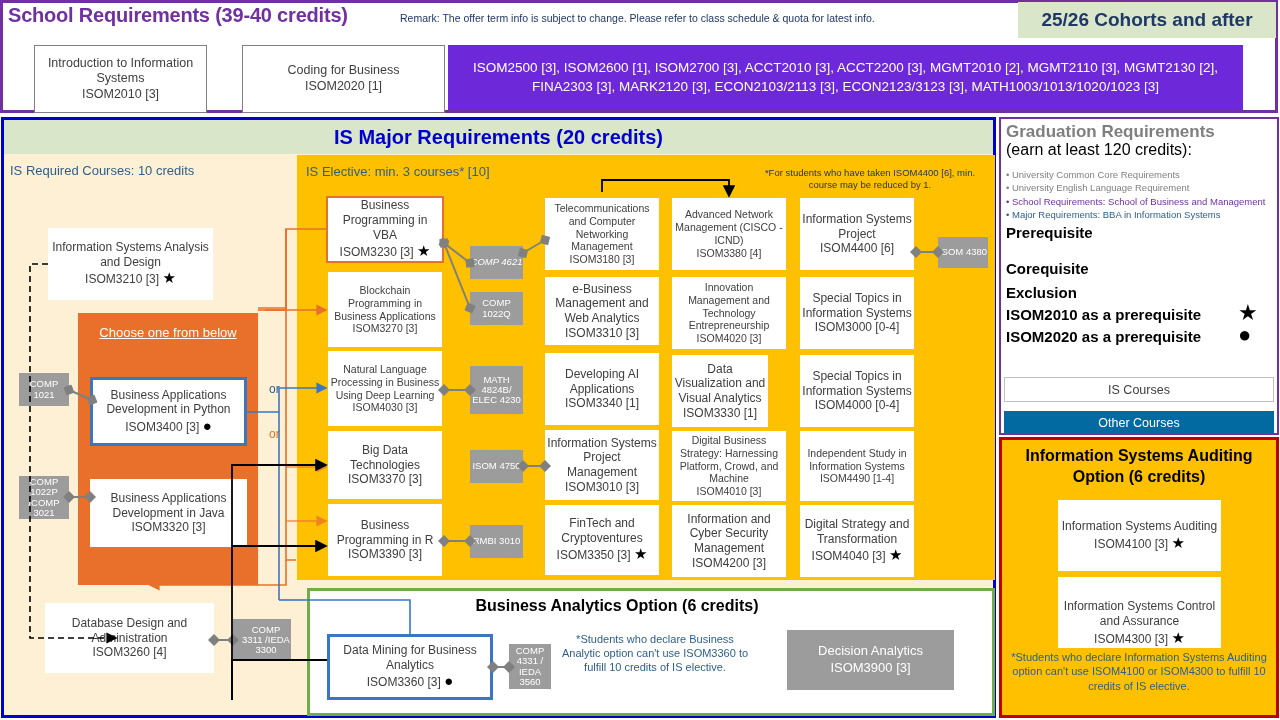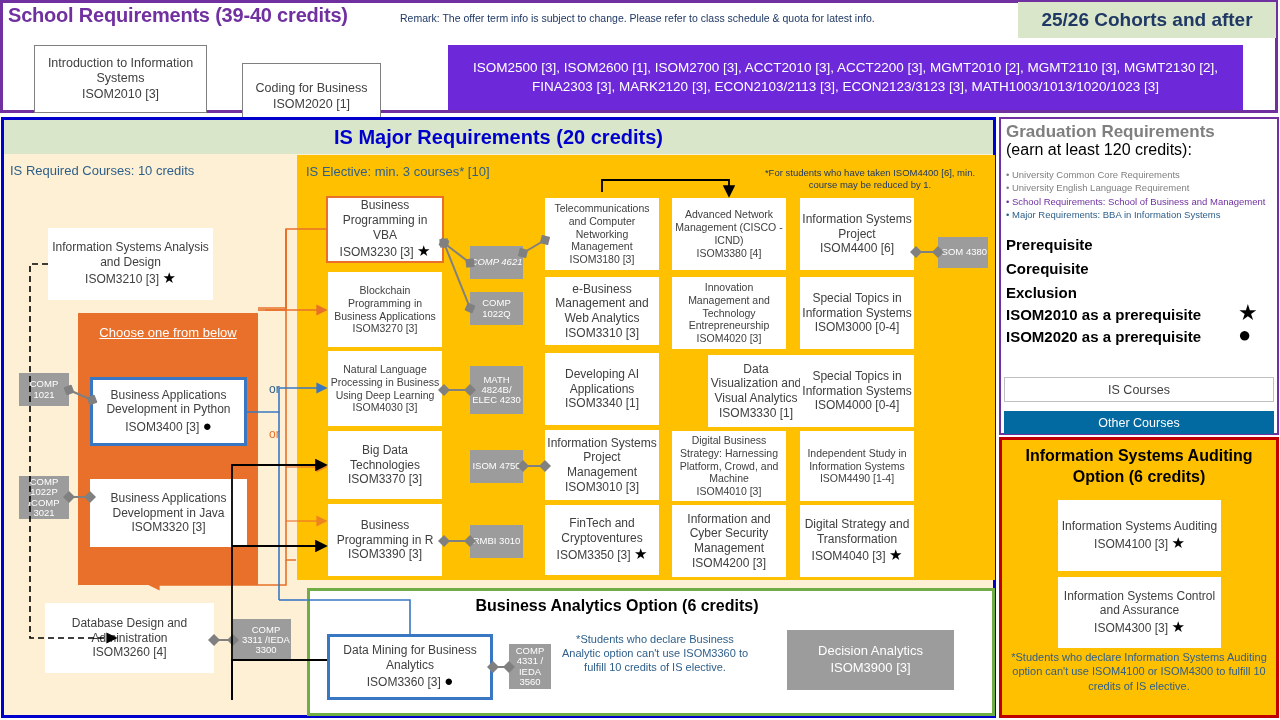--- a/index.html
+++ b/index.html
@@ -6,21 +6,21 @@
   body{width:1280px;height:720px;font-family:"Liberation Sans",sans-serif;overflow:hidden;position:relative;}
   #root{position:relative;width:1280px;height:720px;}
 
   
   .hdr-panel{position:absolute;left:0;top:0;width:1278px;height:113px;border:3px solid #7030a0;box-sizing:border-box;background:#fff;}
   .hdr-title{position:absolute;left:8px;top:4px;font-size:20px;font-weight:bold;color:#7030a0;letter-spacing:-0.2px;}
   .hdr-remark{position:absolute;left:400px;top:12px;width:610px;font-size:10.5px;color:#1f3864;line-height:1.2;}
   .cohort{position:absolute;left:1018px;top:2px;width:258px;height:36px;background:#d9e6ca;color:#1f3864;font-size:19px;font-weight:bold;display:flex;align-items:center;justify-content:center;}
   .sr-box{position:absolute;border:1px solid #808080;background:#fff;box-sizing:border-box;display:flex;align-items:center;justify-content:center;text-align:center;font-size:12.5px;color:#404040;line-height:1.25;}
   .sr1{left:34px;top:45px;width:173px;height:68px;}
-  .sr2{left:242px;top:63px;width:139px;height:68px;}
+  .sr2{left:242px;top:45px;width:203px;height:68px;}
   .sr-grey{position:absolute;left:448px;top:45px;width:795px;height:65px;background:#6d28d9;color:#fff;font-size:13.5px;line-height:1.35;display:flex;align-items:center;justify-content:center;text-align:center;padding:0 6px;box-sizing:border-box;}
 
   
   .major-panel{position:absolute;left:1px;top:117px;width:995px;height:601px;border:3px solid #0000cc;box-sizing:border-box;background:#fdf0d5;}
   .major-title-bar{position:absolute;left:0;top:0;width:989px;height:34px;background:#d9e6ca;display:flex;align-items:center;justify-content:center;}
   .major-title{font-size:20px;font-weight:bold;color:#0000cc;}
   .req-label{position:absolute;left:10px;top:163px;font-size:13px;color:#2e5f8a;}
 
   
   .elect-panel{position:absolute;left:297px;top:155px;width:698px;height:425px;background:#ffc000;}
@@ -180,21 +180,21 @@
   </div>
 
   <div class="cbox sm plain" style="left:672px;top:198px;width:114px;height:72px;">
     <div><span>Advanced Network Management (CISCO - ICND)</span><br>
       <span>ISOM3380 [4]</span></div>
   </div>
   <div class="cbox sm plain" style="left:672px;top:277px;width:114px;height:72px;">
     <div><span>Innovation Management and Technology Entrepreneurship</span><br>
       <span>ISOM4020 [3]</span></div>
   </div>
-  <div class="cbox md plain" style="left:672px;top:355px;width:96px;height:72px;margin-left:36px;">
+  <div class="cbox md plain" style="left:672px;top:355px;width:96px;height:72px;">
     <div><span>Data Visualization and Visual Analytics</span><br>
       <span>ISOM3330 [1]</span></div>
   </div>
   <div class="cbox sm plain" style="left:672px;top:431px;width:114px;height:70px;">
     <div><span>Digital Business Strategy: Harnessing Platform, Crowd, and Machine</span><br>
       <span>ISOM4010 [3]</span></div>
   </div>
   <div class="cbox md plain" style="left:672px;top:505px;width:114px;height:72px;">
     <div><span>Information and Cyber Security Management</span><br>
       <span>ISOM4200 [3]</span></div>
@@ -240,39 +240,39 @@
   <div class="grad-panel"></div>
   <div class="grad-t1">Graduation Requirements</div>
   <div class="grad-t2">(earn at least 120 credits):</div>
   <div class="grad-bullets">
     <div class="gb1">• University Common Core Requirements</div>
     <div class="gb2">• University English Language Requirement</div>
     <div class="gb3">• School Requirements: School of Business and Management</div>
     <div class="gb4">• Major Requirements: BBA in Information Systems</div>
   </div>
 
-  <div class="legend-row" style="top:236px;">Prerequisite</div>
+  <div class="legend-row" style="top:224px;">Prerequisite</div>
   <div class="legend-row" style="top:260px;">Corequisite</div>
   <div class="legend-row" style="top:284px;">Exclusion</div>
   <div class="legend-row" style="top:306px;">ISOM2010 as a prerequisite</div>
   <div class="legend-row" style="top:328px;">ISOM2020 as a prerequisite</div>
   <div class="legend-art" style="left:1238px;top:300px;font-size:22px;">★</div>
   <div class="legend-art" style="left:1238px;top:322px;font-size:22px;">●</div>
 
   <div class="leg-is">IS Courses</div>
   <div class="leg-other">Other Courses</div>
 
   <div class="audit-panel"></div>
   <div class="audit-title">Information Systems Auditing Option (6 credits)</div>
   <div class="cbox md plain" style="left:1058px;top:500px;width:163px;height:71px;">
     <div><span>Information Systems Auditing</span><br>
       <span>ISOM4100 [3]</span>
       <span class="star">★</span></div>
   </div>
-  <div class="cbox md plain" style="left:1058px;top:577px;width:163px;height:71px;">
+  <div class="cbox md plain" style="left:1058px;top:577px;width:163px;height:71px;align-items:flex-end;">
     <div><span>Information Systems Control and Assurance</span><br>
       <span>ISOM4300 [3]</span>
       <span class="star">★</span></div>
   </div>
   <div class="audit-note">*Students who declare Information Systems Auditing option can't use ISOM4100 or ISOM4300 to fulfill 10 credits of IS elective.</div>
 
   <svg class="ov" viewBox="0 0 1280 720">
     <defs>
       <marker id="ablk" markerWidth="7" markerHeight="7" refX="6" refY="3.5" orient="auto">
         <path d="M0,0 L7,3.5 L0,7 z" fill="#000"></path>

